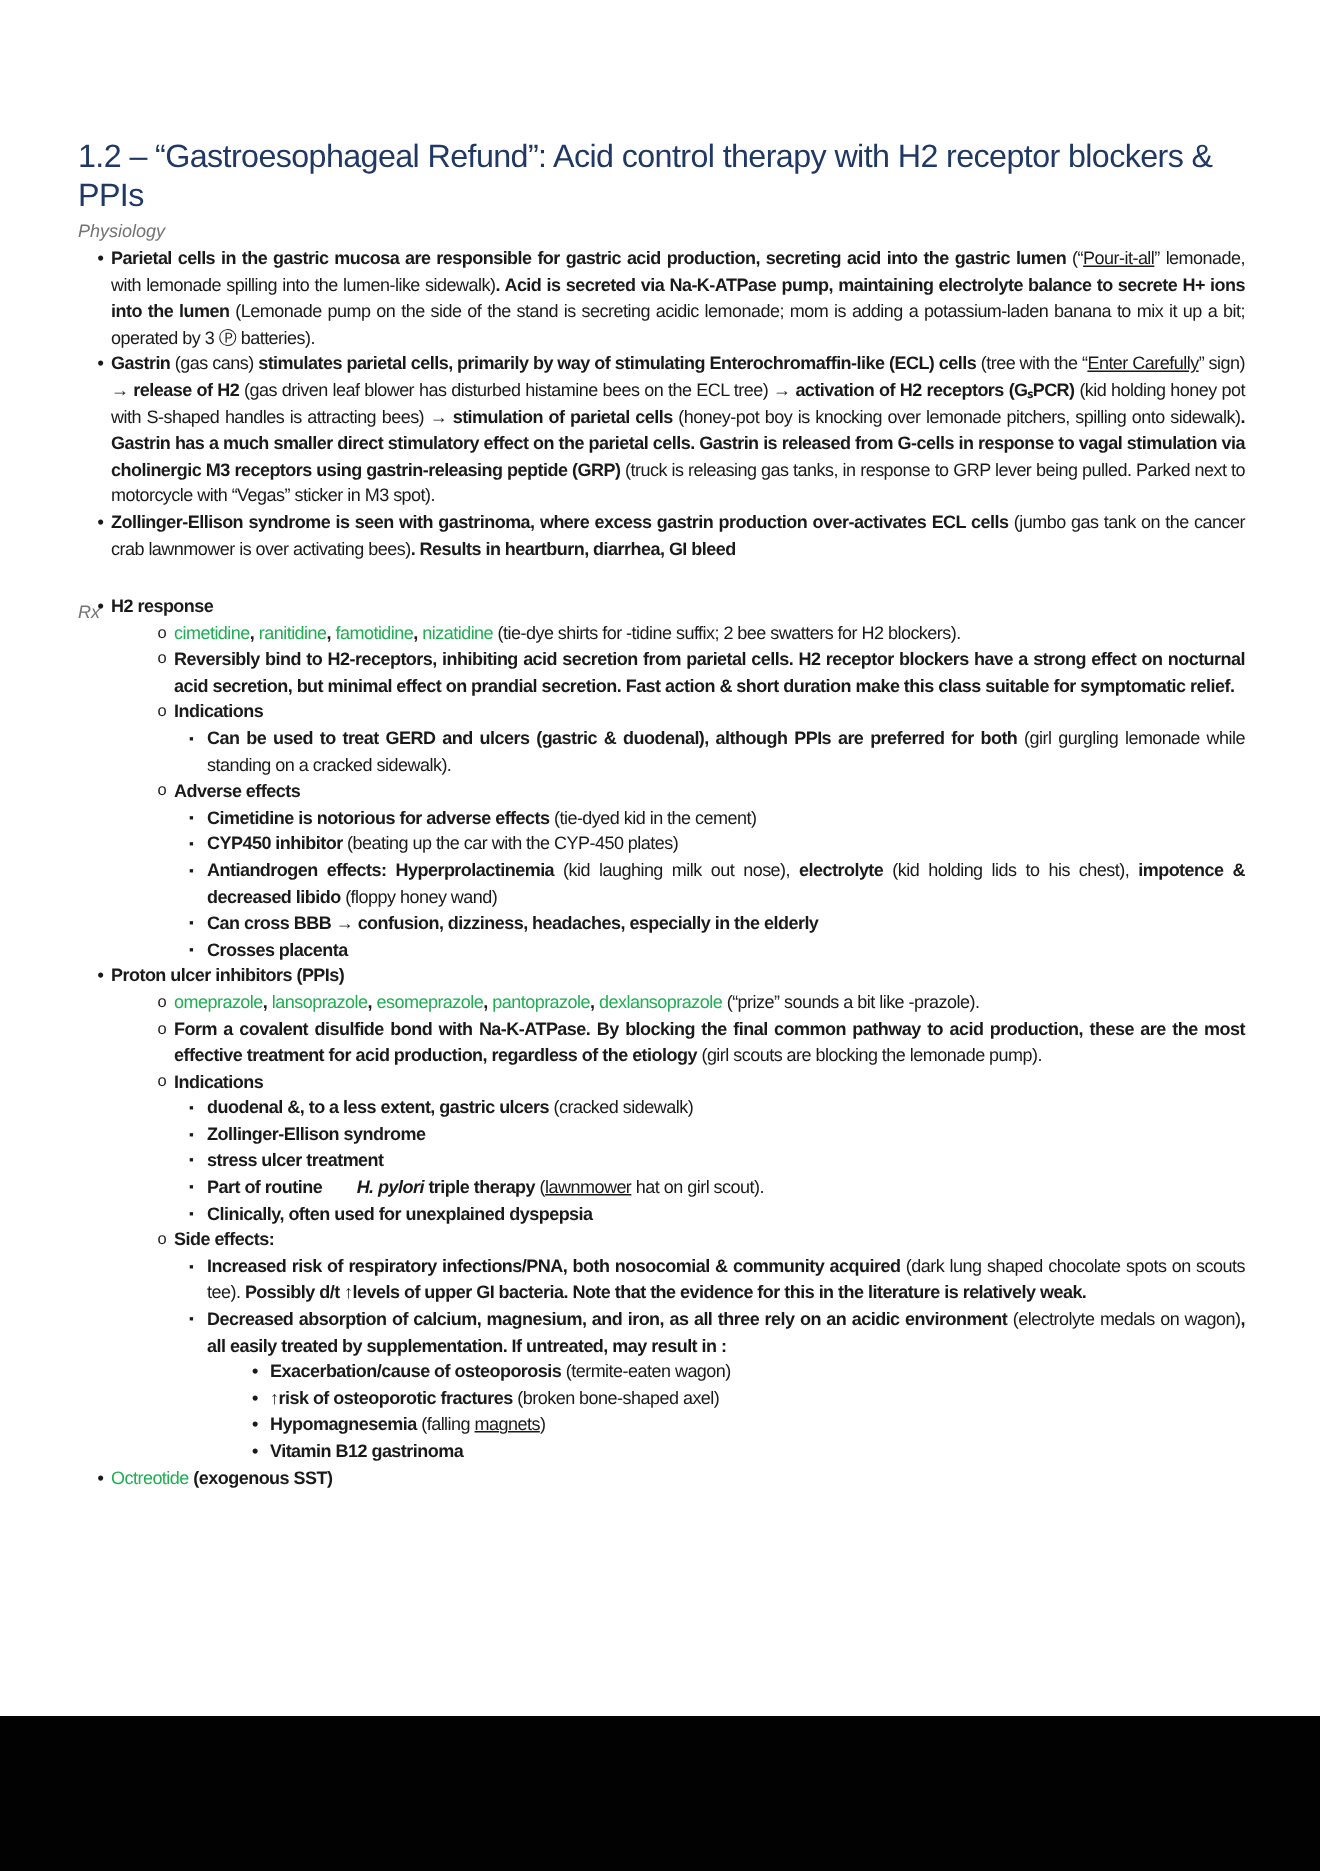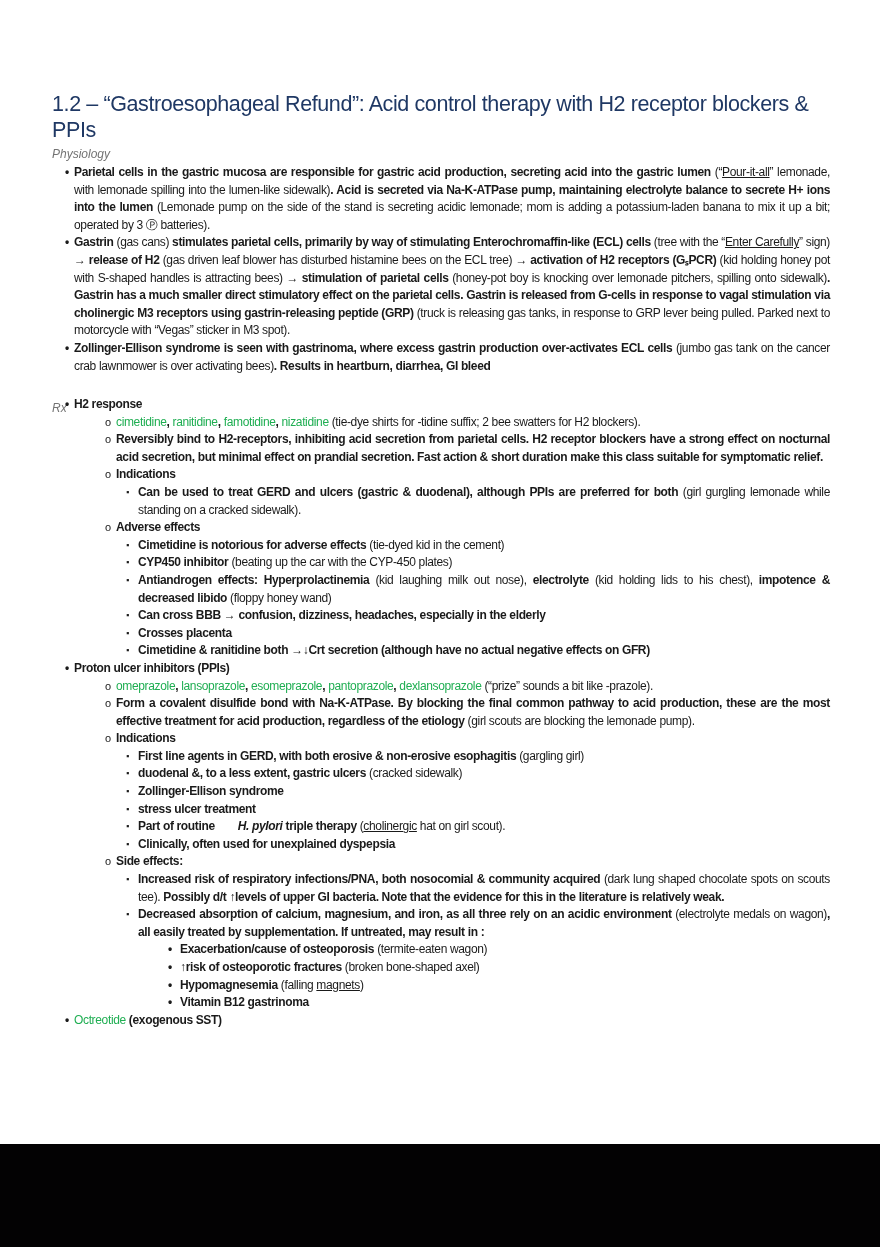--- a/index.html
+++ b/index.html
@@ -66,36 +66,34 @@
               <li><span class="b">Can be used to treat GERD and ulcers (gastric &amp; duodenal), although PPIs are preferred for both</span><span> (girl gurgling lemonade while standing on a cracked sidewalk).</span></li>
             </ul>
           </li>
           <li><span class="b">Adverse effects</span>
             <ul class="l3">
               <li><span class="b">Cimetidine is notorious for adverse effects</span><span> (tie-dyed kid in the cement)</span></li>
               <li><span class="b">CYP450 inhibitor</span><span> (beating up the car with the CYP-450 plates)</span></li>
               <li><span class="b">Antiandrogen effects: Hyperprolactinemia</span><span> (kid laughing milk out nose), </span><span class="b">electrolyte</span><span> (kid holding lids to his chest), </span><span class="b">impotence &amp; decreased libido</span><span> (floppy honey wand)</span></li>
               <li><span class="b">Can cross BBB → confusion, dizziness, headaches, especially in the elderly</span></li>
               <li><span class="b">Crosses placenta</span></li>
-              <li><span class="b">Cimetidine &amp; ranitidine both →↓Crt secretion (although have no actual negative effects on GFR)</span></li>
             </ul>
           </li>
         </ul>
       </li>
       <li><span class="b">Proton ulcer inhibitors (PPIs)</span>
         <ul class="l2">
           <li><span class="g">omeprazole</span><span class="b">, </span><span class="g">lansoprazole</span><span class="b">, </span><span class="g">esomeprazole</span><span class="b">, </span><span class="g">pantoprazole</span><span class="b">, </span><span class="g">dexlansoprazole</span><span> (“prize” sounds a bit like -prazole).</span></li>
           <li><span class="b">Form a covalent disulfide bond with Na-K-ATPase. By blocking the final common pathway to acid production, these are the most effective treatment for acid production, regardless of the etiology</span><span> (girl scouts are blocking the lemonade pump).</span></li>
           <li><span class="b">Indications</span>
             <ul class="l3">
-              <li><span class="b">First line agents in GERD, with both erosive &amp; non-erosive esophagitis</span><span> (gargling girl)</span></li>
               <li><span class="b">duodenal &amp;, to a less extent, gastric ulcers</span><span> (cracked sidewalk)</span></li>
               <li><span class="b">Zollinger-Ellison syndrome</span></li>
               <li><span class="b">stress ulcer treatment</span></li>
-              <li><span class="b">Part of routine </span><span class="b i">H. pylori</span><span class="b"> triple therapy</span><span> (</span><span class="u">cholinergic</span><span> hat on girl scout).</span></li>
+              <li><span class="b">Part of routine </span><span class="b i">H. pylori</span><span class="b"> triple therapy</span><span> (</span><span class="u">lawnmower</span><span> hat on girl scout).</span></li>
               <li><span class="b">Clinically, often used for unexplained dyspepsia</span></li>
             </ul>
           </li>
           <li><span class="b">Side effects:</span>
             <ul class="l3">
               <li><span class="b">Increased risk of respiratory infections/PNA, both nosocomial &amp; community acquired</span><span> (dark lung shaped chocolate spots on scouts tee). </span><span class="b">Possibly d/t ↑levels of upper GI bacteria. Note that the evidence for this in the literature is relatively weak.</span></li>
               <li><span class="b">Decreased absorption of calcium, magnesium, and iron, as all three rely on an acidic environment</span><span> (electrolyte medals on wagon)</span><span class="b">, all easily treated by supplementation. If untreated, may result in :</span>
                 <ul class="l4">
                   <li><span class="b">Exacerbation/cause of osteoporosis</span><span> (termite-eaten wagon)</span></li>
                   <li><span class="b">↑risk of osteoporotic fractures</span><span> (broken bone-shaped axel)</span></li>

